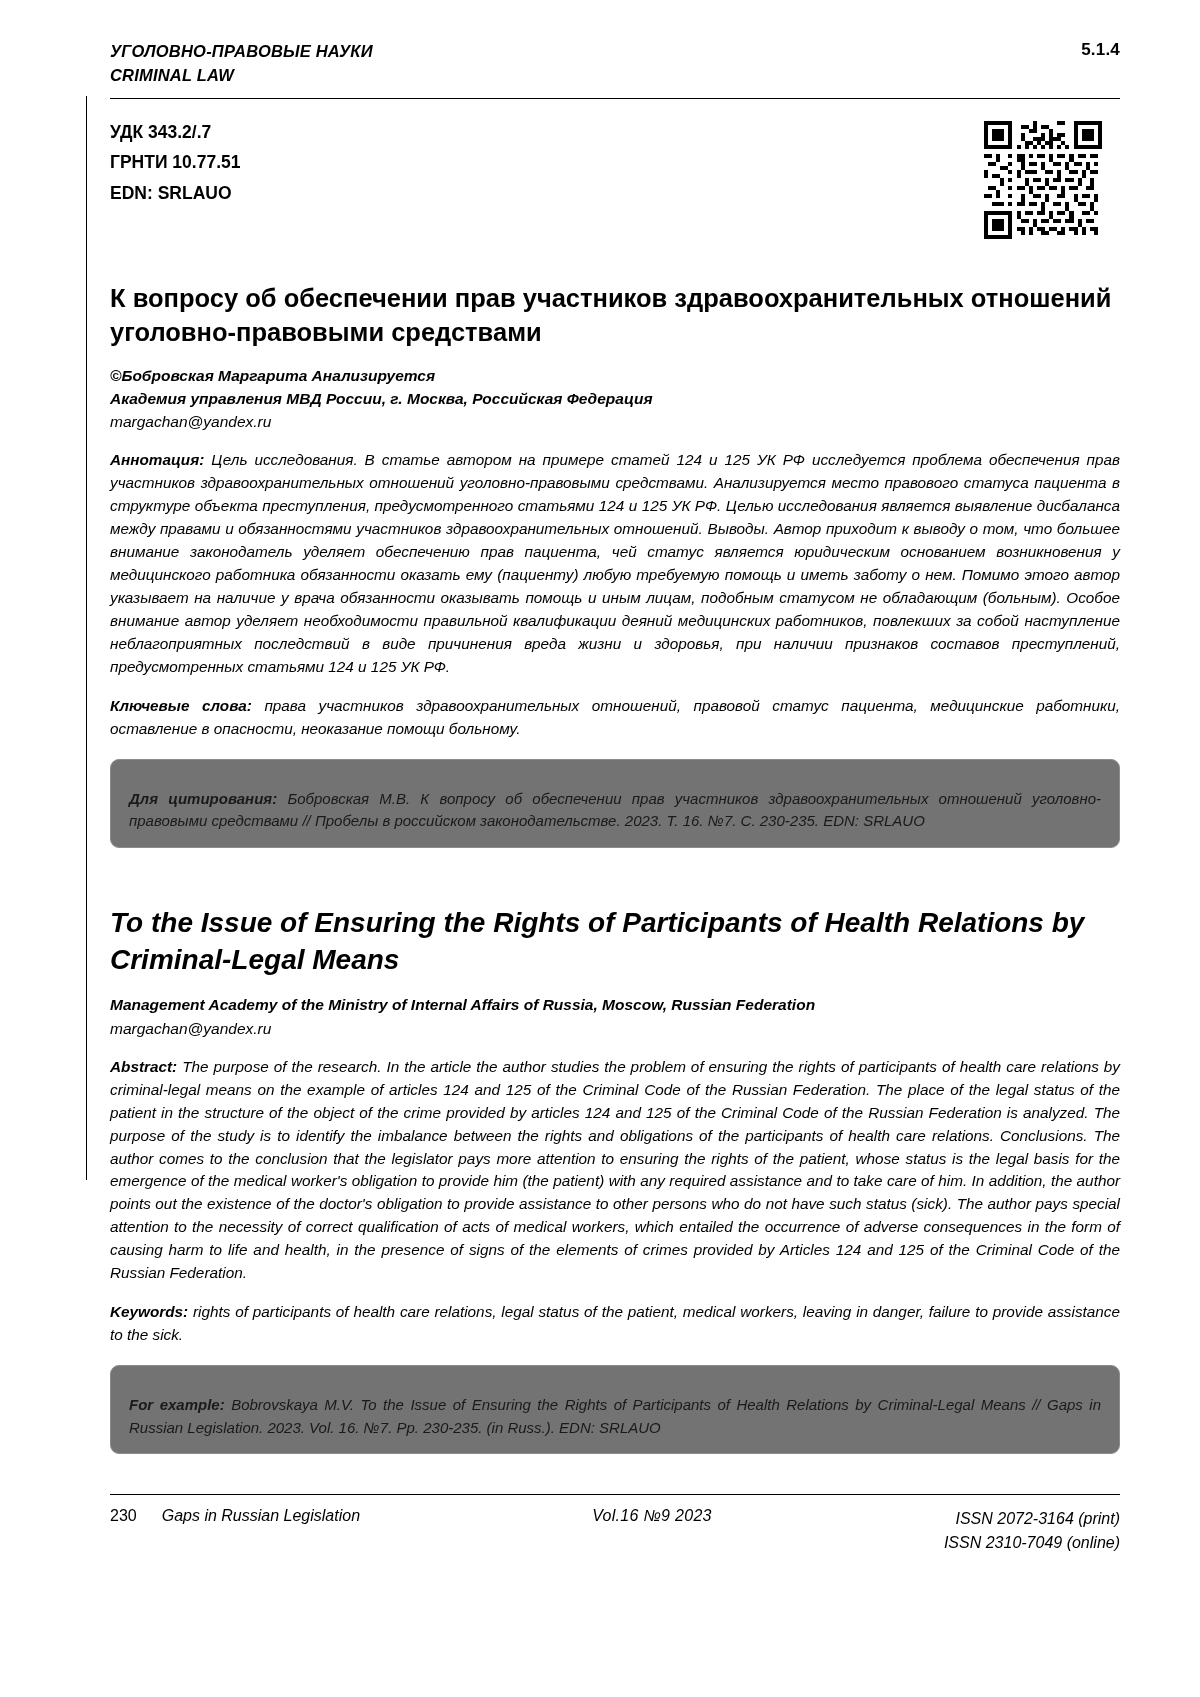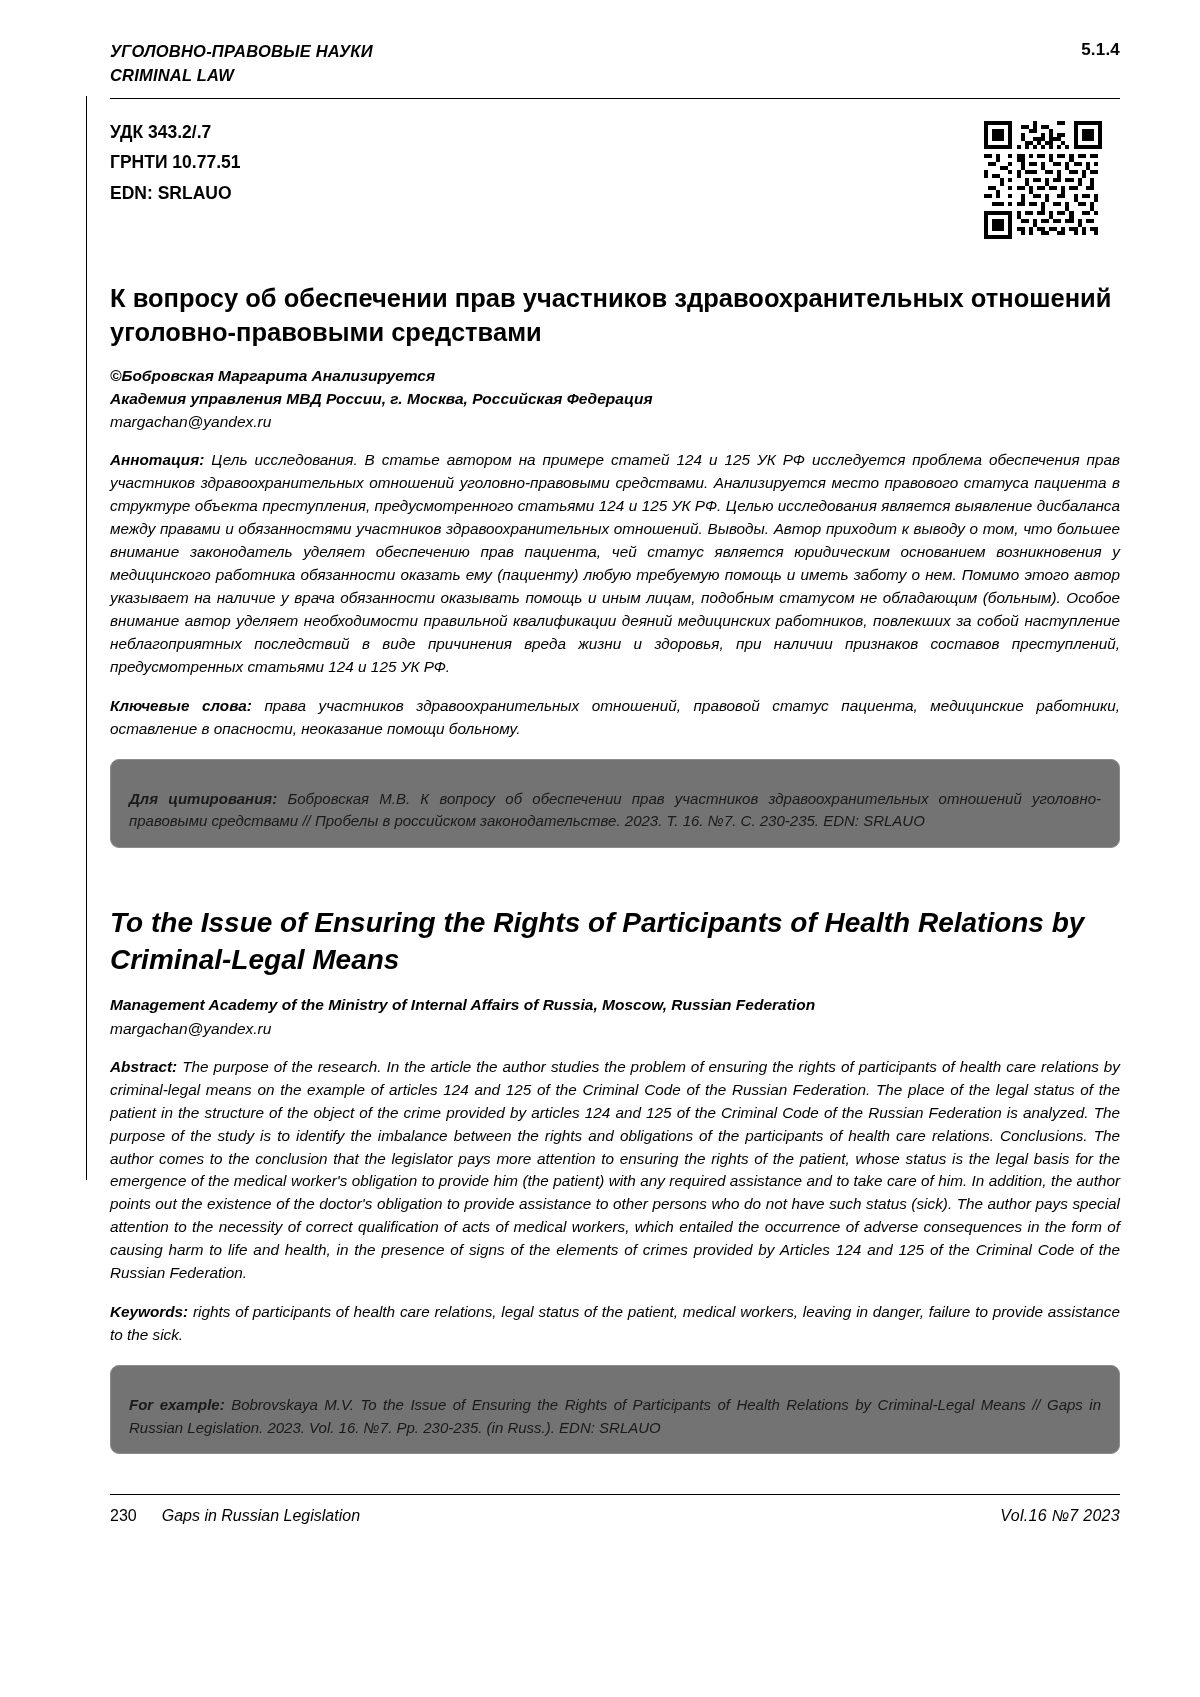--- a/index.html
+++ b/index.html
@@ -376,17 +376,21 @@
       <b>For example:</b>
       <span>Bobrovskaya M.V. To the Issue of Ensuring the Rights of Participants of Health Relations by Criminal-Legal Means // Gaps in Russian Legislation. 2023. Vol. 16. №7. Pp. 230-235. (in Russ.). EDN: SRLAUO</span>
     </div>
 
     <div class="footer-rule"></div>
     <div class="footer">
       <div class="left">
         <span class="pageno">230</span>
         <span>Gaps in Russian Legislation</span>
       </div>
-      <div class="center">Vol.16  №7  2023</div>
+      <div class="center">Vol.16  №9  2023</div>
+      <div class="right">
+        <div>ISSN 2072-3164 (print)</div>
+        <div>ISSN 2310-7049 (online)</div>
+      </div>
     </div>
 
   </div>
 </div>
 
 </body></html>

